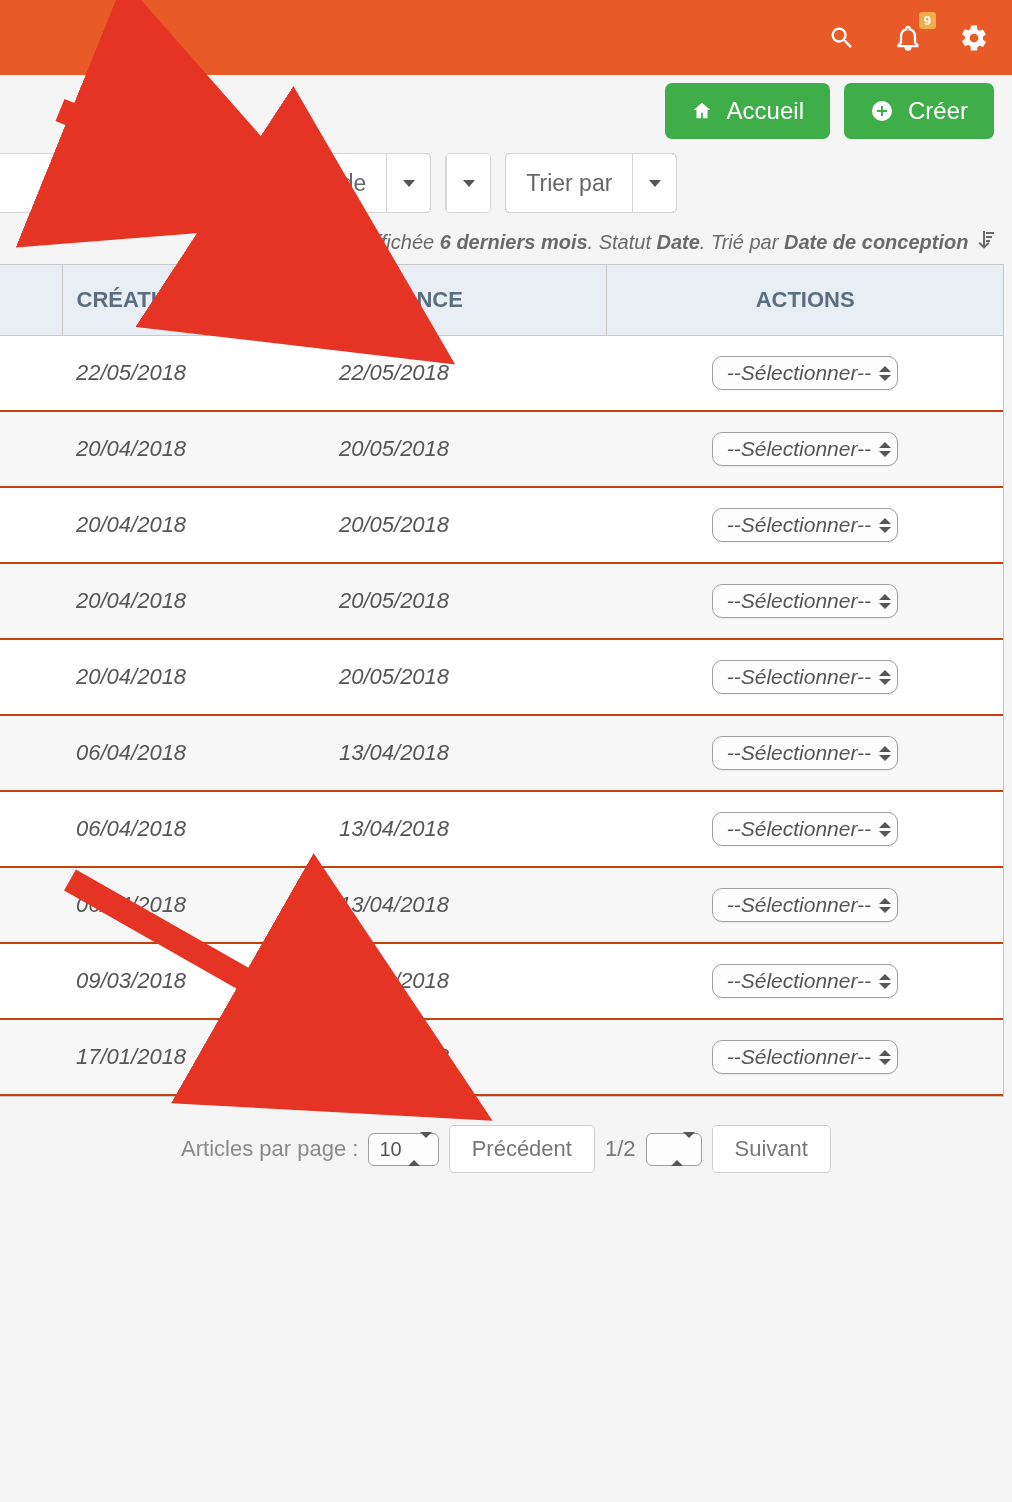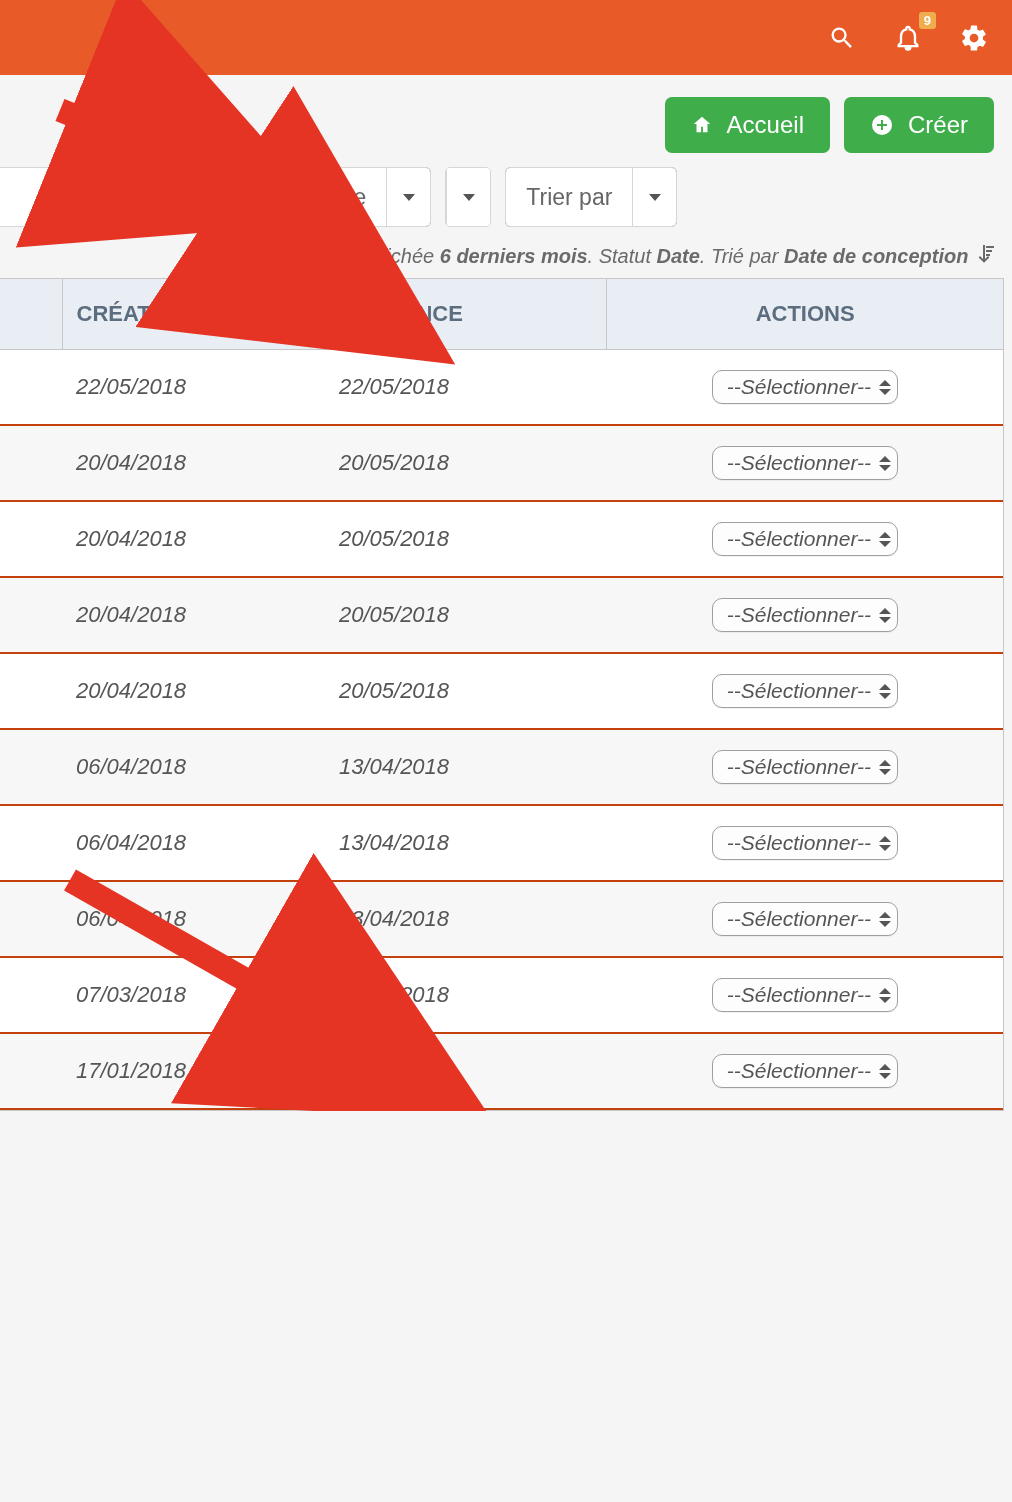--- a/index.html
+++ b/index.html
@@ -1,20 +1,20 @@
 <!DOCTYPE html>
 <html><head>
 <meta charset="utf-8">
 <style>
   * { box-sizing: border-box; margin: 0; padding: 0; }
   html, body { width: 1012px; font-family: -apple-system, BlinkMacSystemFont, "Segoe UI", Helvetica, Arial, sans-serif; background: #f5f5f5; }
   .topbar { background: #e85a27; height: 75px; display: flex; align-items: center; justify-content: flex-end; padding-right: 20px; gap: 30px; }
   .topbar .icon-btn { color: #fff; width: 36px; height: 36px; display: flex; align-items: center; justify-content: center; position: relative; }
   .topbar .badge { position: absolute; top: -8px; right: -10px; background: #f0ad4e; color: #fff; border-radius: 3px; font-size: 13px; font-weight: 600; padding: 1px 5px; line-height: 1.2; }
-  .action-row { display: flex; justify-content: flex-end; gap: 14px; padding: 22px 18px 14px 18px; }
+  .action-row { display: flex; justify-content: flex-end; gap: 14px; padding: 8px 18px 14px 18px; }
   .btn-green { background: #3fae4a; color: #fff; border: none; border-radius: 7px; padding: 14px 26px; font-size: 24px; display: inline-flex; align-items: center; gap: 14px; cursor: pointer; }
   .btn-green svg { fill: #fff; }
   .filter-row { display: flex; gap: 14px; padding: 0 18px 8px 0; justify-content: flex-start; }
   .filter-input { width: 260px; height: 60px; border: 1px solid #d6d6d6; border-radius: 4px 0 0 4px; margin-left: -8px; background:#fff;}
   .dropdown { display: flex; border: 1px solid #d6d6d6; border-radius: 5px; overflow: hidden; background:#0c4a6e;}
   .dropdown .dd-label { padding: 14px 20px; font-size: 23px; color: #666; background: #fff; border: none; cursor: pointer; }
   .dropdown .dd-caret { width: 44px; border-left: 1px solid #d6d6d6; background: #fff; display: flex; align-items: center; justify-content: center; cursor: pointer; }
   .dd-caret::after { content: ""; border-left: 6px solid transparent; border-right: 6px solid transparent; border-top: 7px solid #555; }
   .summary { text-align: right; padding: 10px 18px 10px 18px; font-size: 20px; color: #6a6a6a; font-style: italic; }
   .summary b { font-weight: 700; font-style: italic; }
@@ -186,40 +186,53 @@
             <td></td>
             <td>06/04/2018</td>
             <td>13/04/2018</td>
             <td class="action-cell"><span class="select-ctrl">
                 <span>--Sélectionner--</span>
                 <span class="spinner"></span>
               </span></td>
           </tr>
           <tr>
             <td></td>
-            <td>07/03/2018</td>
+            <td>09/03/2018</td>
             <td>14/03/2018</td>
             <td class="action-cell"><span class="select-ctrl">
                 <span>--Sélectionner--</span>
                 <span class="spinner"></span>
               </span></td>
           </tr>
           <tr>
             <td></td>
             <td>17/01/2018</td>
             <td>17/01/2018</td>
             <td class="action-cell"><span class="select-ctrl">
                 <span>--Sélectionner--</span>
                 <span class="spinner"></span>
               </span></td>
           </tr>
         </tbody>
 </table>
 </div>
 
+<div class="pager">
+  <span class="lbl">Articles par page :</span>
+  <span class="mini-select">
+    <span>10</span>
+        <span class="spinner"></span>
+  </span>
+  <button class="btn-outline">Précédent</button>
+  <span>1/2</span>
+  <span class="mini-select" style="padding-left:18px;">
+    <span class="spinner"></span>
+  </span>
+  <button class="btn-outline">Suivant</button>
+</div>
 
 <div class="arrow" style="left:50px; top:100px;">
   <svg width="260" height="130">
         <defs>
           <marker id="ah1" markerWidth="12" markerHeight="12" refX="9" refY="6" orient="auto">
             <path d="M0,0 L12,6 L0,12 z" fill="#e53424"></path>
           </marker>
         </defs>
   <line x1="10" y1="10" x2="220" y2="95" stroke="#e53424" stroke-width="24" marker-end="url(#ah1)"></line>
       </svg>

